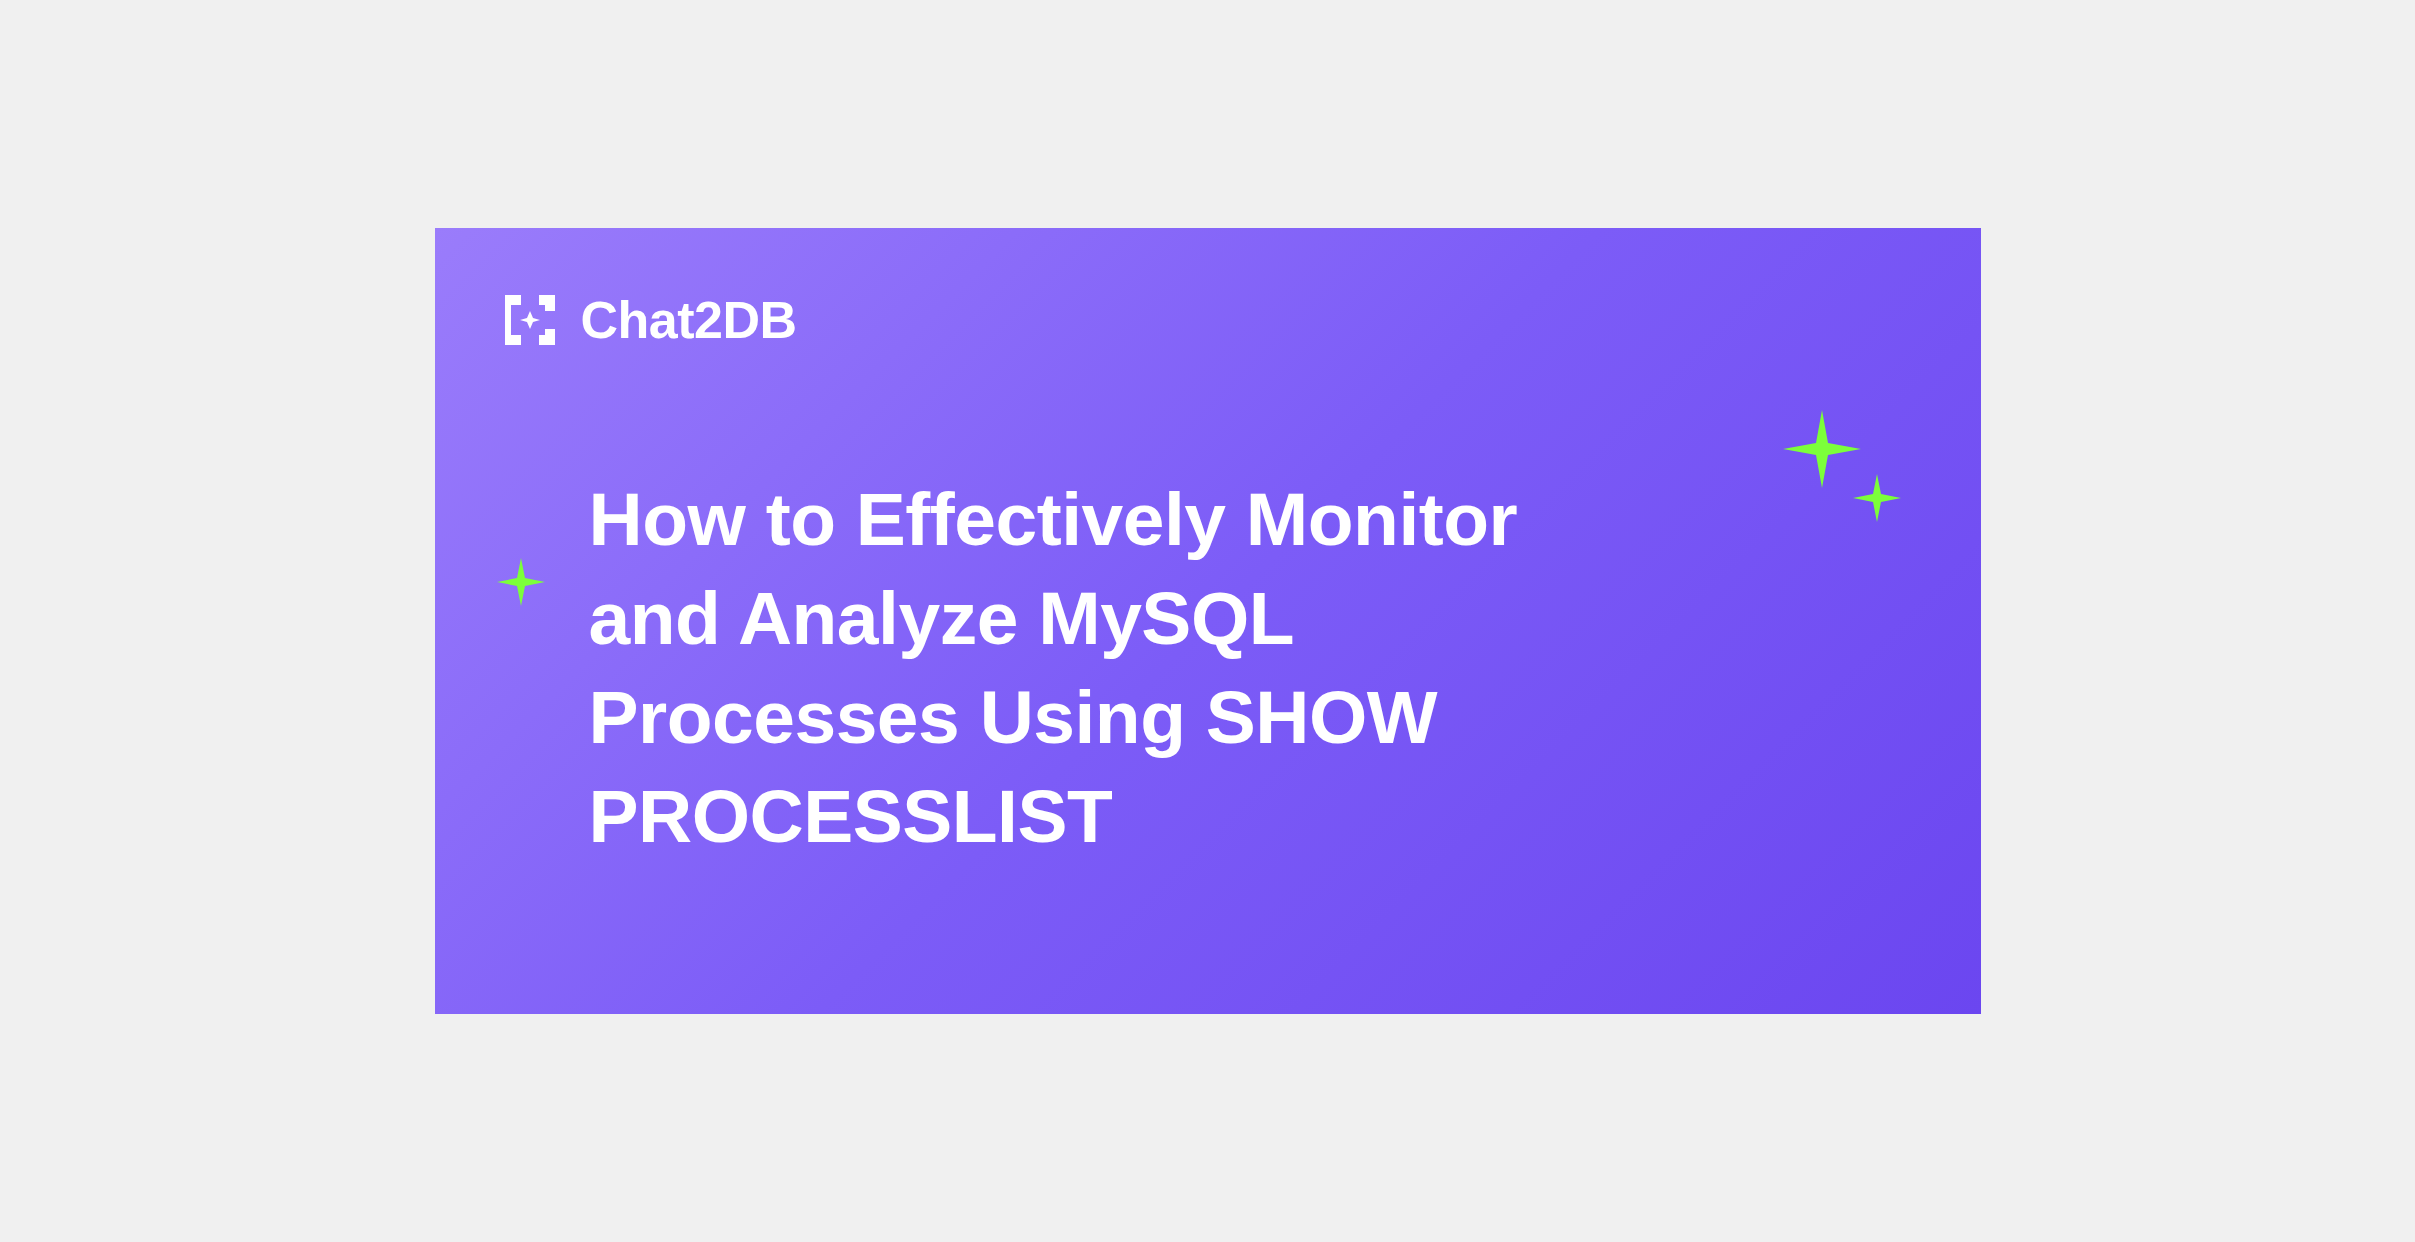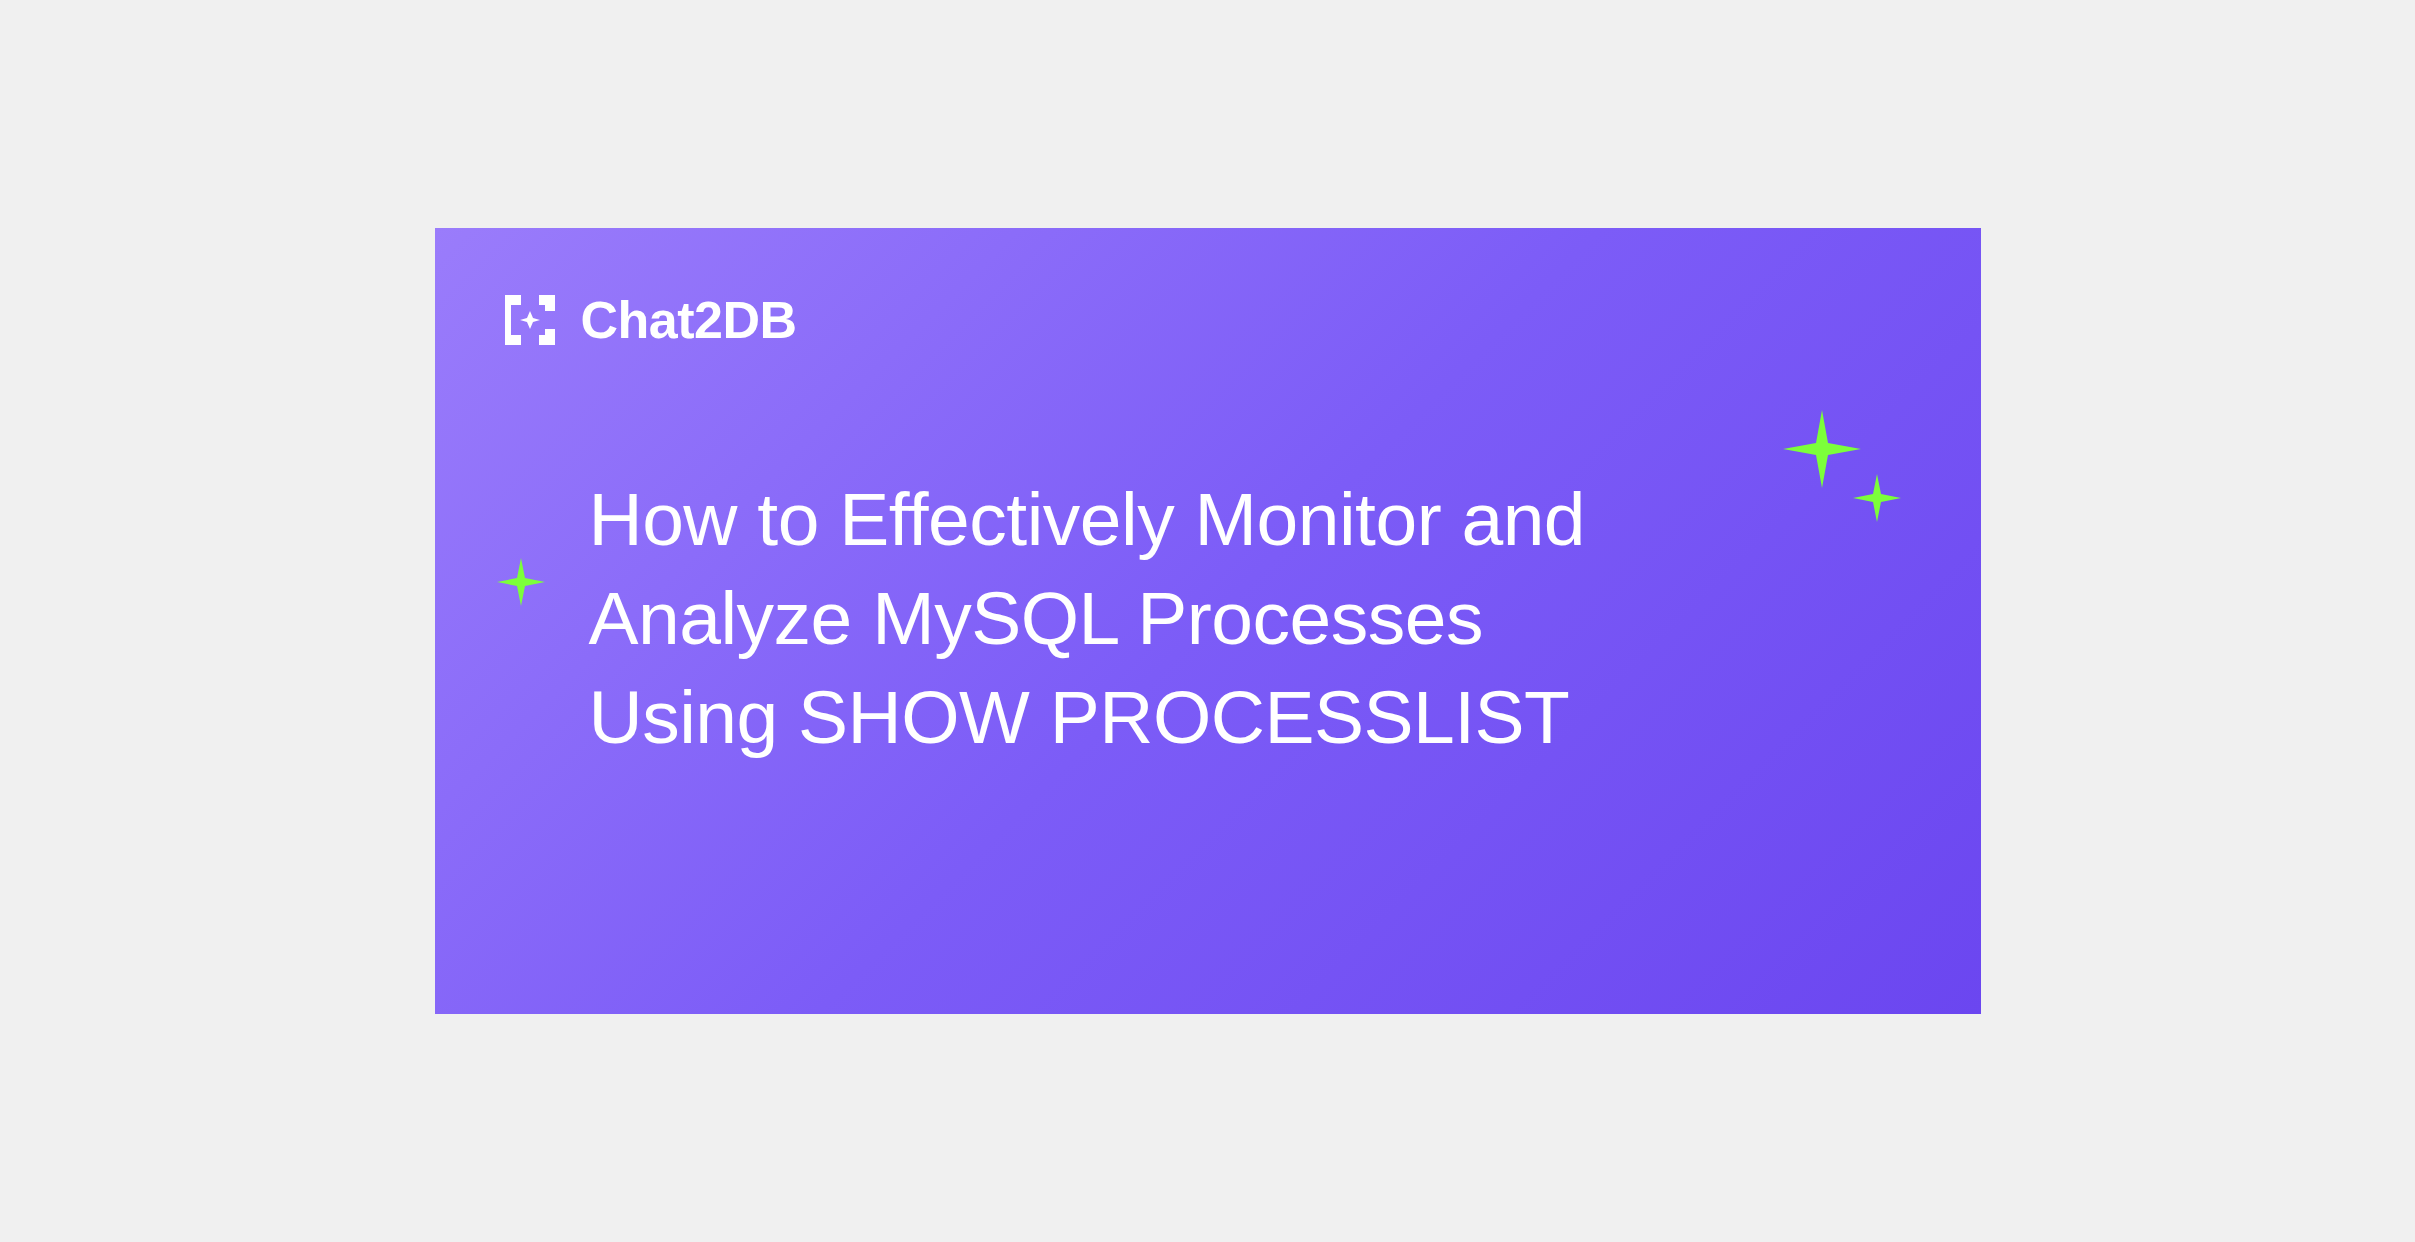--- a/index.html
+++ b/index.html
@@ -49,21 +49,21 @@
       letter-spacing: -0.5px;
     }
     
     .headline {
       position: absolute;
       top: 242px;
       left: 154px;
       right: 380px;
       color: #ffffff;
       font-size: 75px;
-      font-weight: 400;
+      font-weight: 700;
       line-height: 1.32;
       letter-spacing: -0.5px;
     }
     
     .star-decoration {
       position: absolute;
     }
     
     .star-left {
       top: 330px;

